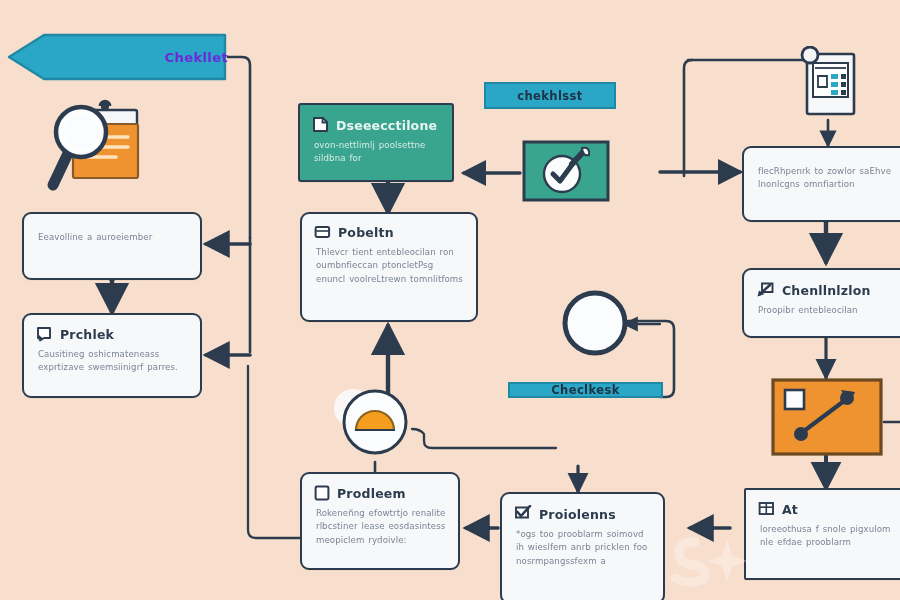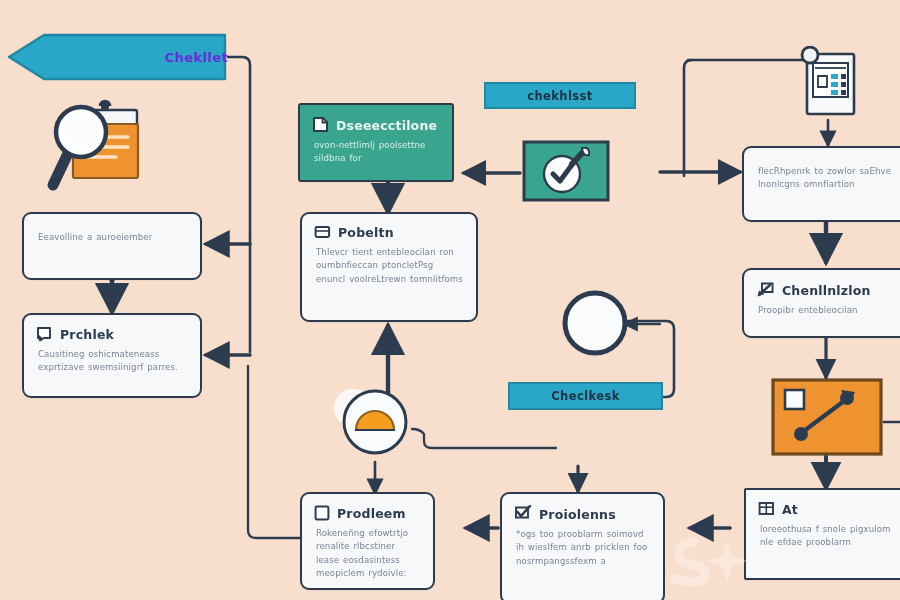--- a/index.html
+++ b/index.html
@@ -126,25 +126,25 @@
     </g>
   </svg>
 
   <div class="bluearrow" style="left:6px;top:32px;width:222px;height:50px;">
     <svg width="222" height="50" style="position:absolute;left:0;top:0;">
       <path d="M38,3 L219,3 L219,47 L38,47 L38,47 L3,25 Z" fill="#2aa6c6" stroke="#1f88a4" stroke-width="2.4" stroke-linejoin="round"></path>
     </svg>
     <span class="txt">Chekllet</span>
   </div>
 
-  <div class="bluebar" style="left:484px;top:82px;width:152px;height:27px;">
+  <div class="bluebar" style="left:484px;top:82px;width:132px;height:27px;">
     <span>chekhlsst</span>
   </div>
 
-  <div class="bluebar" style="left:508px;top:382px;width:155px;height:28px;text-align:right;">
+  <div class="bluebar" style="left:508px;top:382px;width:155px;height:16px;text-align:right;">
     <span>Checlkesk</span>
   </div>
 
   <svg class="illus" style="left:38px;top:92px;" width="135" height="115" viewBox="0 0 135 115">
 
     <rect x="41" y="18" width="58" height="18" rx="2" fill="#f4f6f8" stroke="#2c3c4e" stroke-width="2.4"></rect>
     <path d="M62,14 a5,5 0 1 1 10,0" fill="none" stroke="#2c3c4e" stroke-width="2.6"></path>
     <rect x="63" y="10" width="8" height="7" rx="1.6" fill="#2c3c4e"></rect>
 
     <rect x="35" y="32" width="65" height="54" rx="2" fill="#ef9230" stroke="#8a5a26" stroke-width="2.2"></rect>
@@ -252,21 +252,21 @@
       <svg class="gl" width="19" height="17" viewBox="0 0 19 17">
         <path d="M6,2.5 L16.5,2.5 L16.5,11 L6,11 Z" fill="#ffffff" stroke="#2c3c4e" stroke-width="1.9"></path>
         <path d="M14,4 L3.5,13.5" stroke="#2c3c4e" stroke-width="2.4" stroke-linecap="round"></path>
         <path d="M1.5,15.5 L3,9.5 L8.5,13 Z" fill="#2c3c4e"></path>
       </svg>
       <span class="title">Chenllnlzlon</span>
     </div>
     <div class="body">Proopibr entebleocilan</div>
   </div>
 
-  <div class="node" style="left:300px;top:492px;width:135px;height:98px;">
+  <div class="node" style="left:300px;top:472px;width:160px;height:98px;">
     <div class="row">
       <svg class="gl" width="16" height="16" viewBox="0 0 16 16">
         <rect x="1.6" y="1.6" width="12.8" height="12.8" rx="1.4" fill="#ffffff" stroke="#2c3c4e" stroke-width="2"></rect>
       </svg>
       <span class="title">Prodleem</span>
     </div>
     <div class="body">Rokeneñng efowtrtjo renalite rlbcstiner lease eosdasintess meopiclem rydoivle:</div>
   </div>
 
   <div class="node" style="left:500px;top:492px;width:165px;height:112px;">

